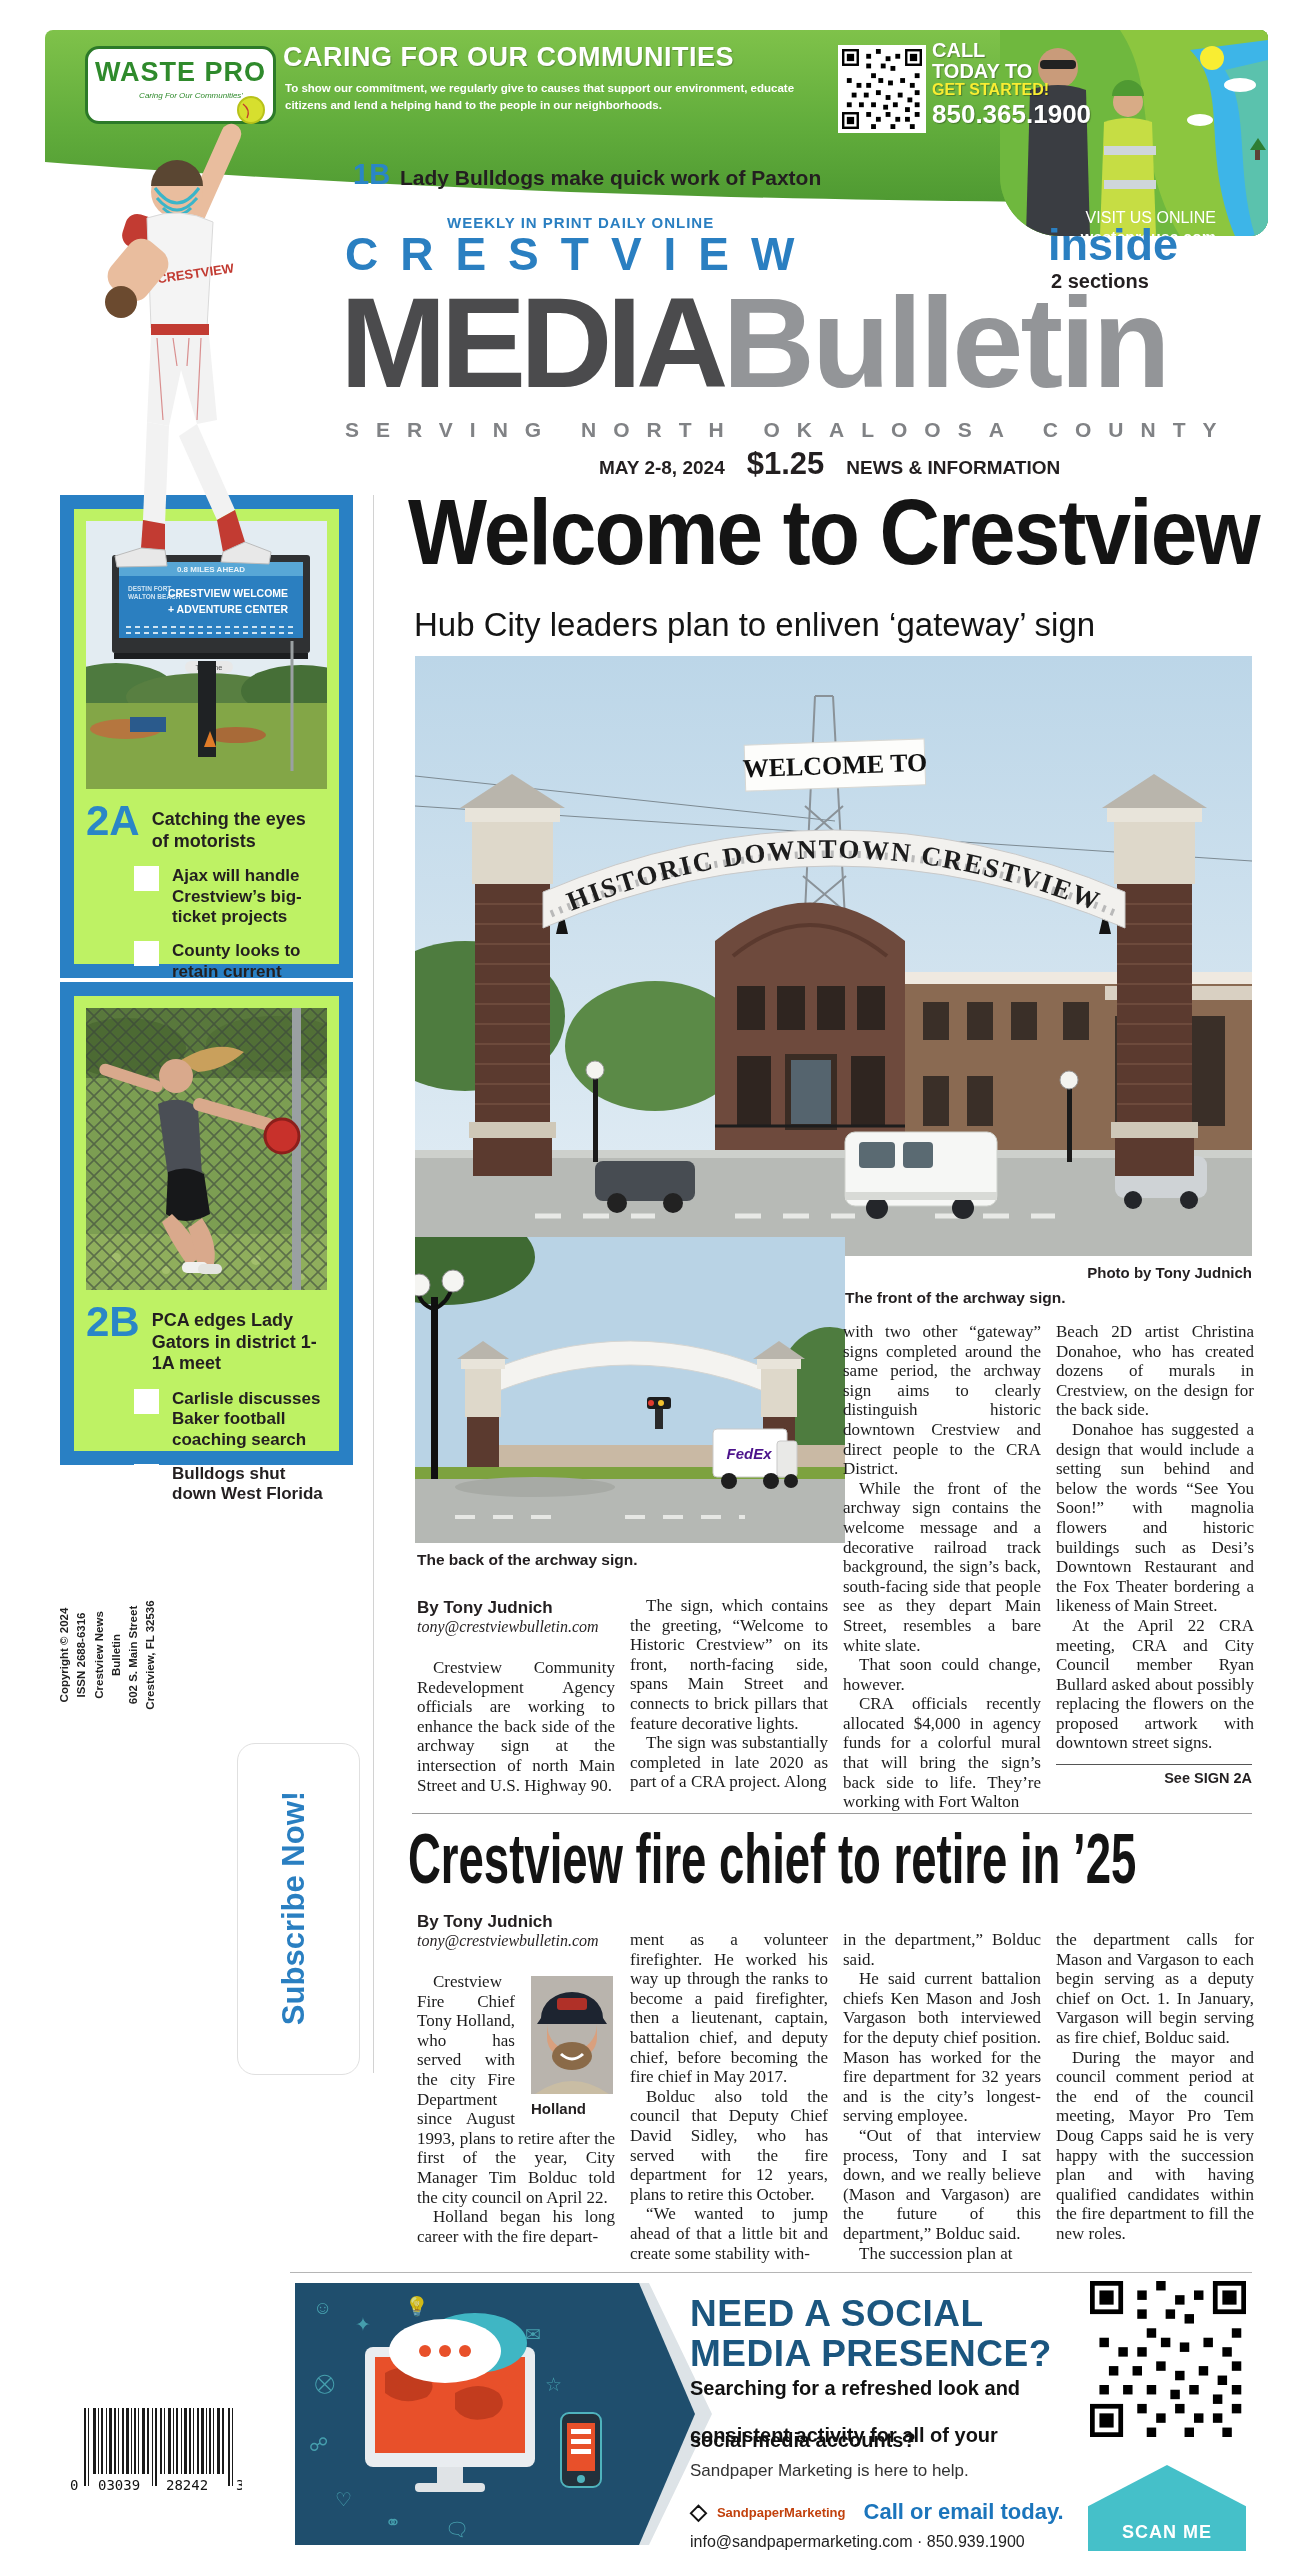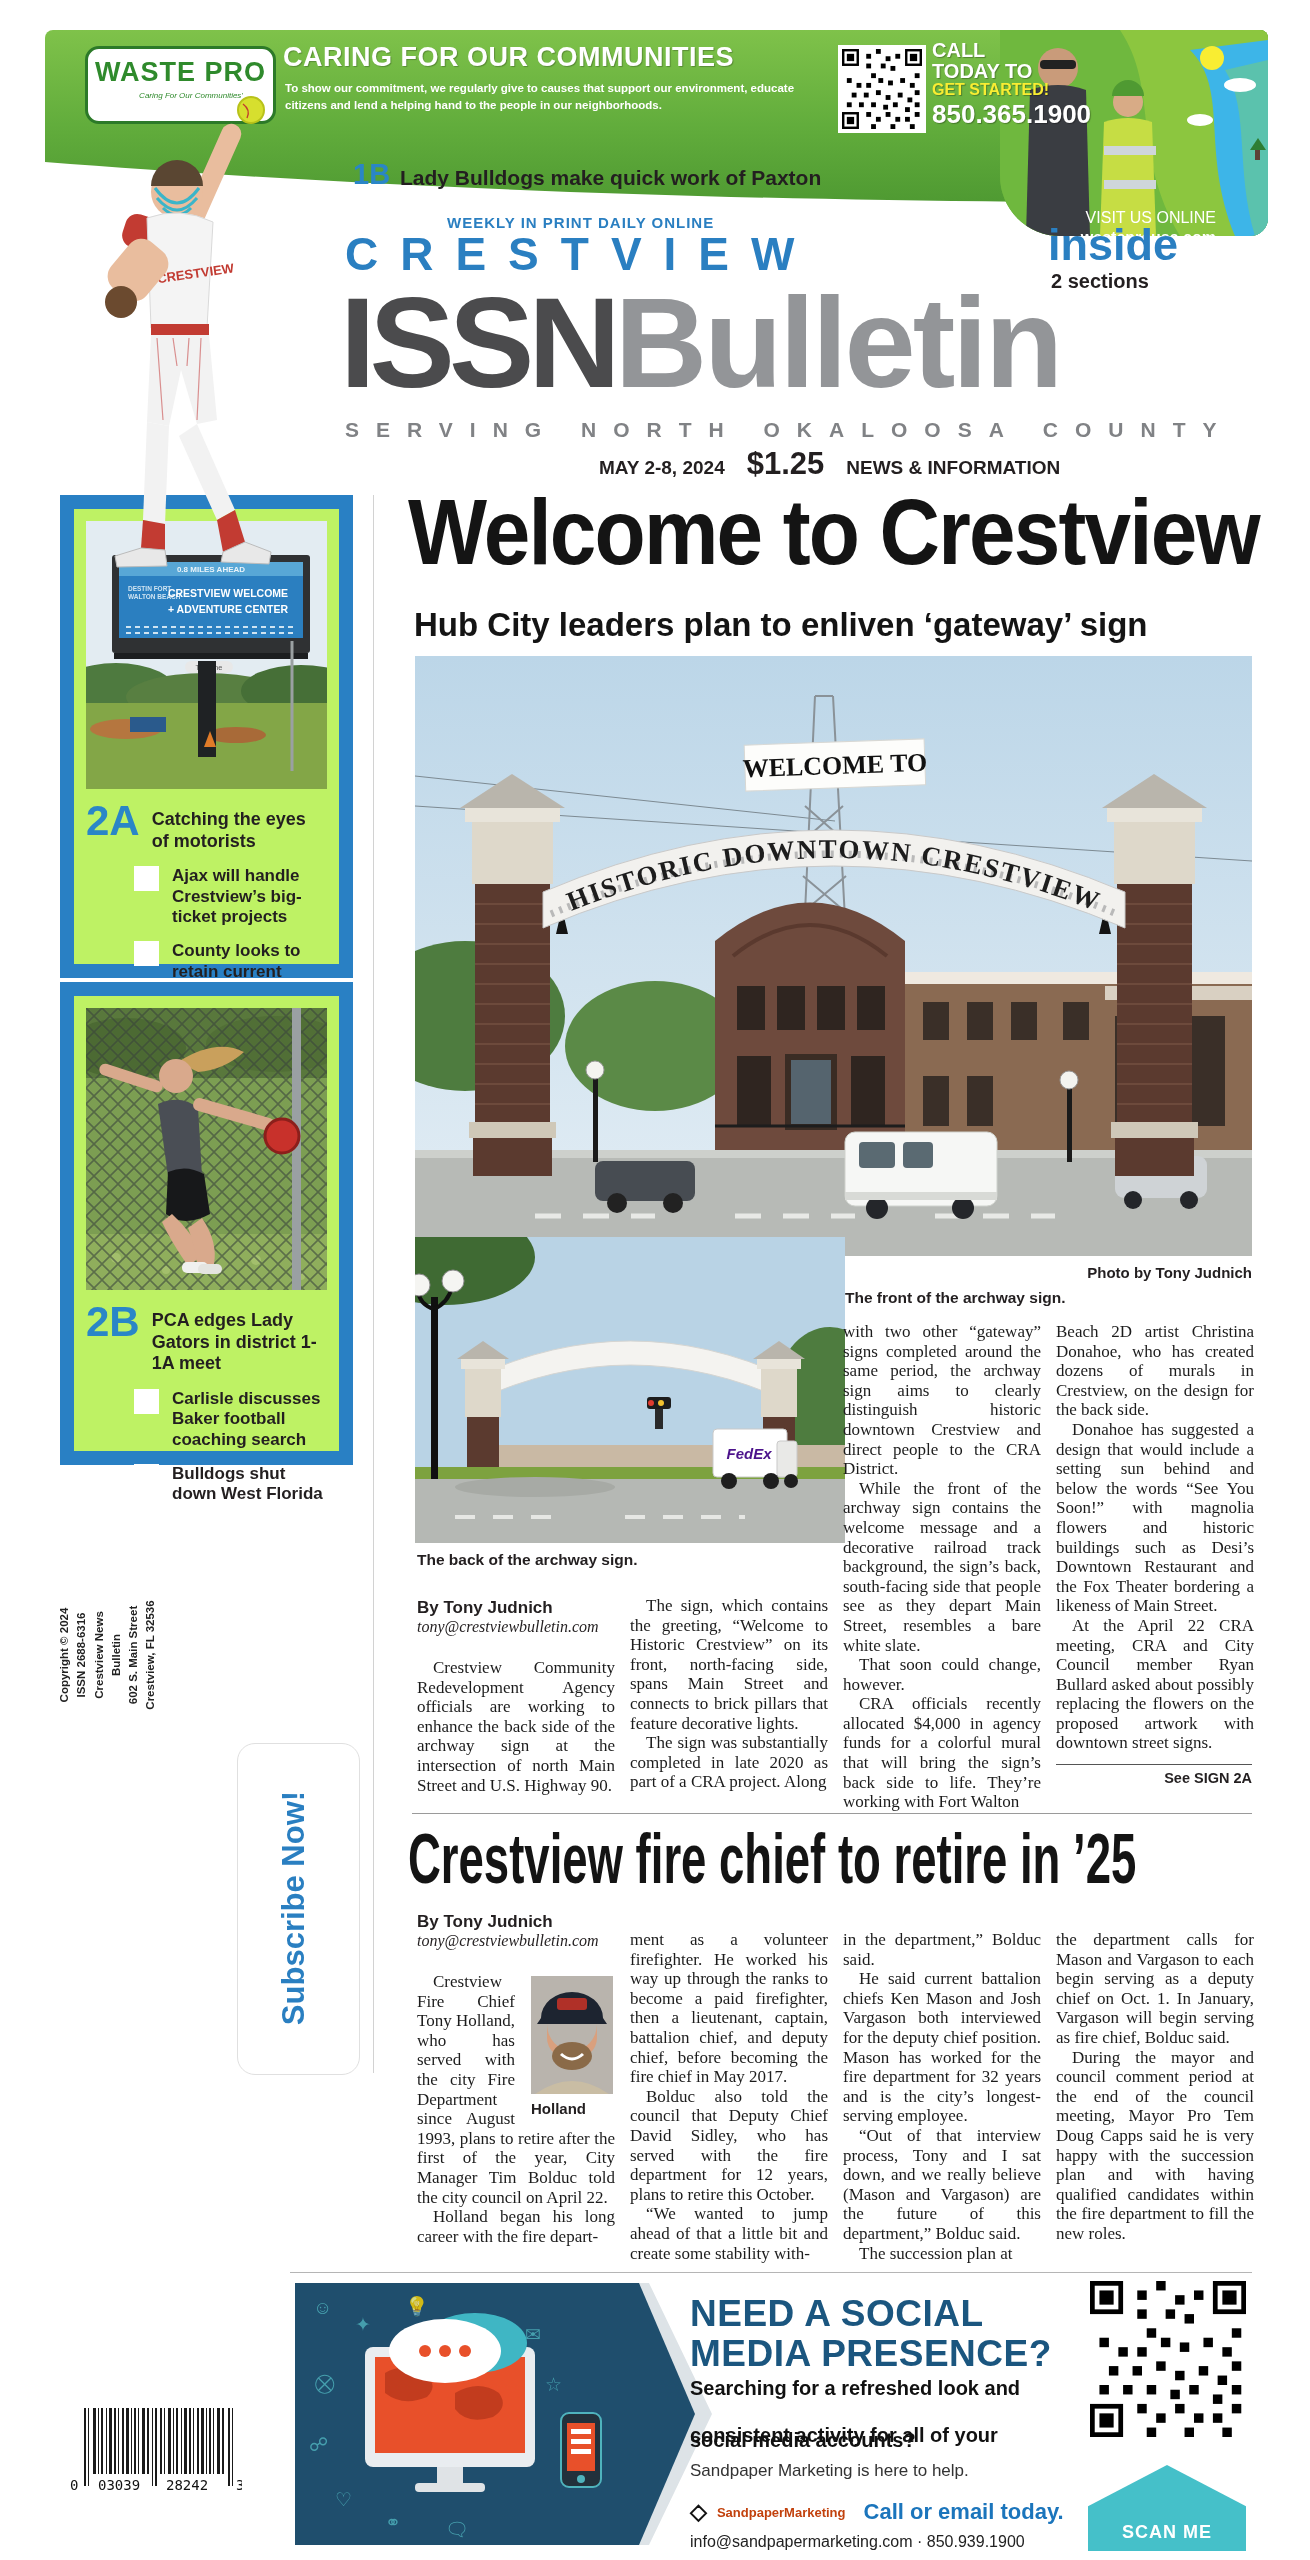--- a/index.html
+++ b/index.html
@@ -54,21 +54,21 @@
   .bullets p::before{content:'';position:absolute;left:0;top:0;width:25px;height:25px;background:#fff;}
   .rail-vrule{left:373px;top:495px;width:1px;height:1578px;background:#d2d2d2;}
   .copyright{left:35px;top:1611px;width:130px;height:88px;transform:rotate(-90deg);
     font-size:11.5px;font-weight:bold;line-height:1.5;text-align:center;white-space:pre-line;color:#222;}
   .sub-card{left:237px;top:1743px;width:121px;height:330px;background:#fff;border:1px solid #e0e0e0;border-radius:18px;}
   .sub-text{left:148px;top:1886px;width:300px;height:44px;transform:rotate(-90deg);
     color:#2a7fc1;font-size:31px;font-weight:bold;text-align:center;white-space:nowrap;}
   
   .headline1{left:408px;top:486px;font-size:92px;font-weight:bold;line-height:1;color:#141414;
     transform:scaleX(.91);transform-origin:left;white-space:nowrap;letter-spacing:-2px;}
-  .subhead1{left:414px;top:606px;font-size:33px;font-weight:bold;color:#141414;}
+  .subhead1{left:414px;top:606px;font-size:33px;font-weight:normal;color:#141414;}
   .photo-main{left:415px;top:656px;width:837px;height:600px;}
   .credit{left:852px;top:1264px;width:400px;text-align:right;font-size:15px;font-weight:bold;}
   .cap-front{left:845px;top:1289px;font-size:15.5px;font-weight:bold;}
   .photo-back{left:415px;top:1237px;width:430px;height:306px;}
   .cap-back{left:417px;top:1551px;font-size:15.5px;font-weight:bold;}
   .byline{font-size:17px;font-weight:bold;}
   .bymail{font-size:16px;font-style:italic;font-family:"Liberation Serif",serif;}
   .bodycol{width:198px;}
   .bodycol p{margin:0;font-family:"Liberation Serif",serif;font-size:17px;line-height:19.6px;
     text-align:justify;text-indent:16px;color:#1c1c1c;}
@@ -226,21 +226,21 @@
   <path d="M150,420 L160,452 L138,462 L132,430 Z" fill="#c23b32"></path>
   <path d="M58,430 L56,458 L80,460 L80,434 Z" fill="#c23b32"></path>
   <path d="M160,452 L186,462 L184,474 L136,472 L138,462 Z" fill="#e8e8e8" stroke="#bbb"></path>
   <path d="M56,458 L30,466 L32,477 L82,476 L80,460 Z" fill="#e8e8e8" stroke="#bbb"></path>
 </svg>
 
 <div class="abs teaser-page">1B</div>
 <div class="abs teaser-text">Lady Bulldogs make quick work of Paxton</div>
 <div class="abs weekly">WEEKLY IN PRINT DAILY ONLINE</div>
 <div class="abs title-top">CRESTVIEW</div>
-<div class="abs title-main"><span class="nw">ISSN</span><span class="bu">Bulletin</span></div>
+<div class="abs title-main"><span class="nw">MEDIA</span><span class="bu">Bulletin</span></div>
 <div class="abs inside">inside</div>
 <div class="abs sections">2 sections</div>
 <div class="abs serving">SERVING NORTH OKALOOSA COUNTY</div>
 <div class="abs dateline">
   <span class="dl-date">MAY 2-8, 2024</span>
   <span class="dl-price">$1.25</span>
   <span class="dl-info">NEWS &amp; INFORMATION</span>
 </div>
 
 <div class="abs railbox boxA">

